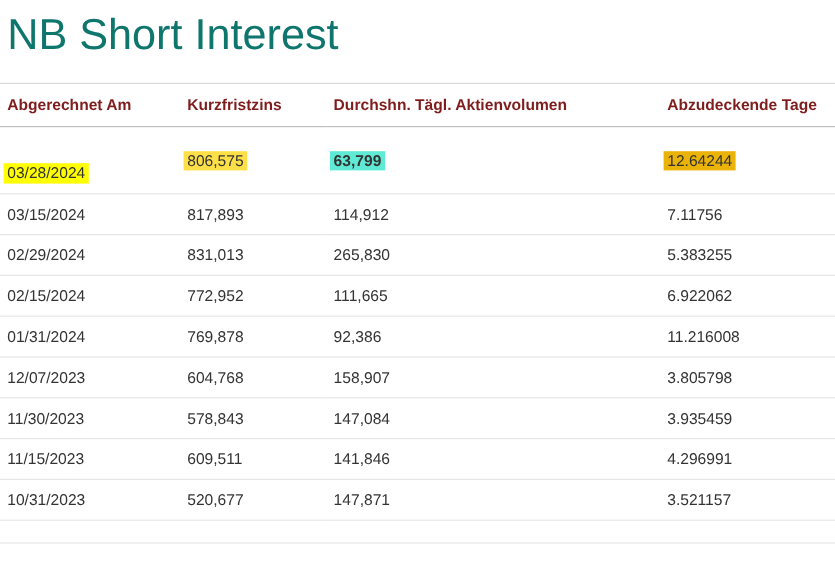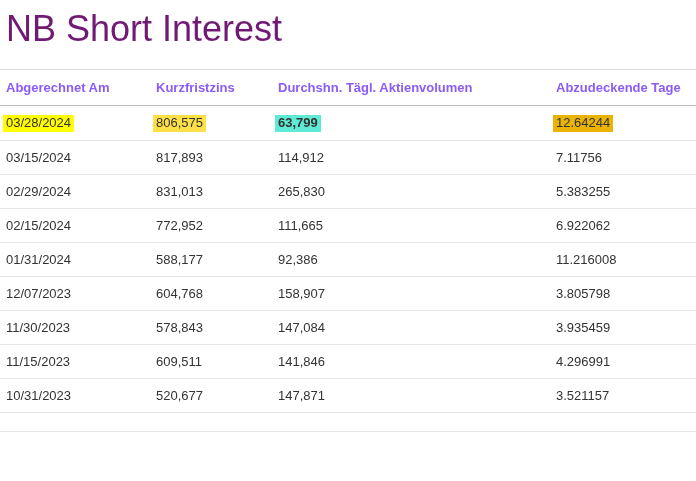--- a/index.html
+++ b/index.html
@@ -17,42 +17,42 @@
   }
   .page {
     width: 696px;
     height: 481px;
     box-sizing: border-box;
     position: relative;
   }
   .page-title {
     font-size: 36px;
     font-weight: 400;
-    color: #701a75;
+    color: #0f766e;
     letter-spacing: 0px;
     padding: 6px 0 0 6px;
     margin: 0;
     line-height: 1.25;
     white-space: nowrap;
   }
   .table-wrap {
     margin-top: 18px;
     width: 696px;
   }
   table.si-table {
     border-collapse: collapse;
     width: 696px;
     table-layout: fixed;
     font-size: 13px;
   }
   table.si-table thead th {
     text-align: left;
     font-weight: bold;
     font-size: 13px;
-    color: #8b5cf6;
+    color: #7f1d1d;
     padding: 10px 8px 10px 6px;
     border-top: 1px solid #d9d9d9;
     border-bottom: 1px solid #bfbfbf;
     vertical-align: bottom;
     white-space: nowrap;
     overflow: hidden;
   }
   table.si-table tbody td {
     padding: 9px 8px 9px 6px;
     border-bottom: 1px solid #e6e6e6;
@@ -98,21 +98,21 @@
       <thead>
         <tr>
           <th>Abgerechnet Am</th>
           <th>Kurzfristzins</th>
           <th>Durchshn. Tägl. Aktienvolumen</th>
           <th>Abzudeckende Tage</th>
         </tr>
       </thead>
       <tbody id="table-body">
           <tr class="row-highlight">
-            <td><span class="hl" style="background: rgb(255, 255, 0);">03/28/2024</span></td>
+            <td><span class="hl" style="background: rgb(255, 255, 0); margin-top: 21px;">03/28/2024</span></td>
             <td><span class="hl" style="background: #fde047;">806,575</span></td>
             <td><span class="hl" style="background: #5eead4; font-weight: bold;">63,799</span></td>
             <td><span class="hl" style="background: #eab308;">12.64244</span></td>
           </tr>
           <tr>
             <td><span>03/15/2024</span></td>
             <td><span>817,893</span></td>
             <td><span>114,912</span></td>
             <td><span>7.11756</span></td>
           </tr>
@@ -123,21 +123,21 @@
             <td><span>5.383255</span></td>
           </tr>
           <tr>
             <td><span>02/15/2024</span></td>
             <td><span>772,952</span></td>
             <td><span>111,665</span></td>
             <td><span>6.922062</span></td>
           </tr>
           <tr>
             <td><span>01/31/2024</span></td>
-            <td><span>588,177</span></td>
+            <td><span>769,878</span></td>
             <td><span>92,386</span></td>
             <td><span>11.216008</span></td>
           </tr>
           <tr>
             <td><span>12/07/2023</span></td>
             <td><span>604,768</span></td>
             <td><span>158,907</span></td>
             <td><span>3.805798</span></td>
           </tr>
           <tr>

